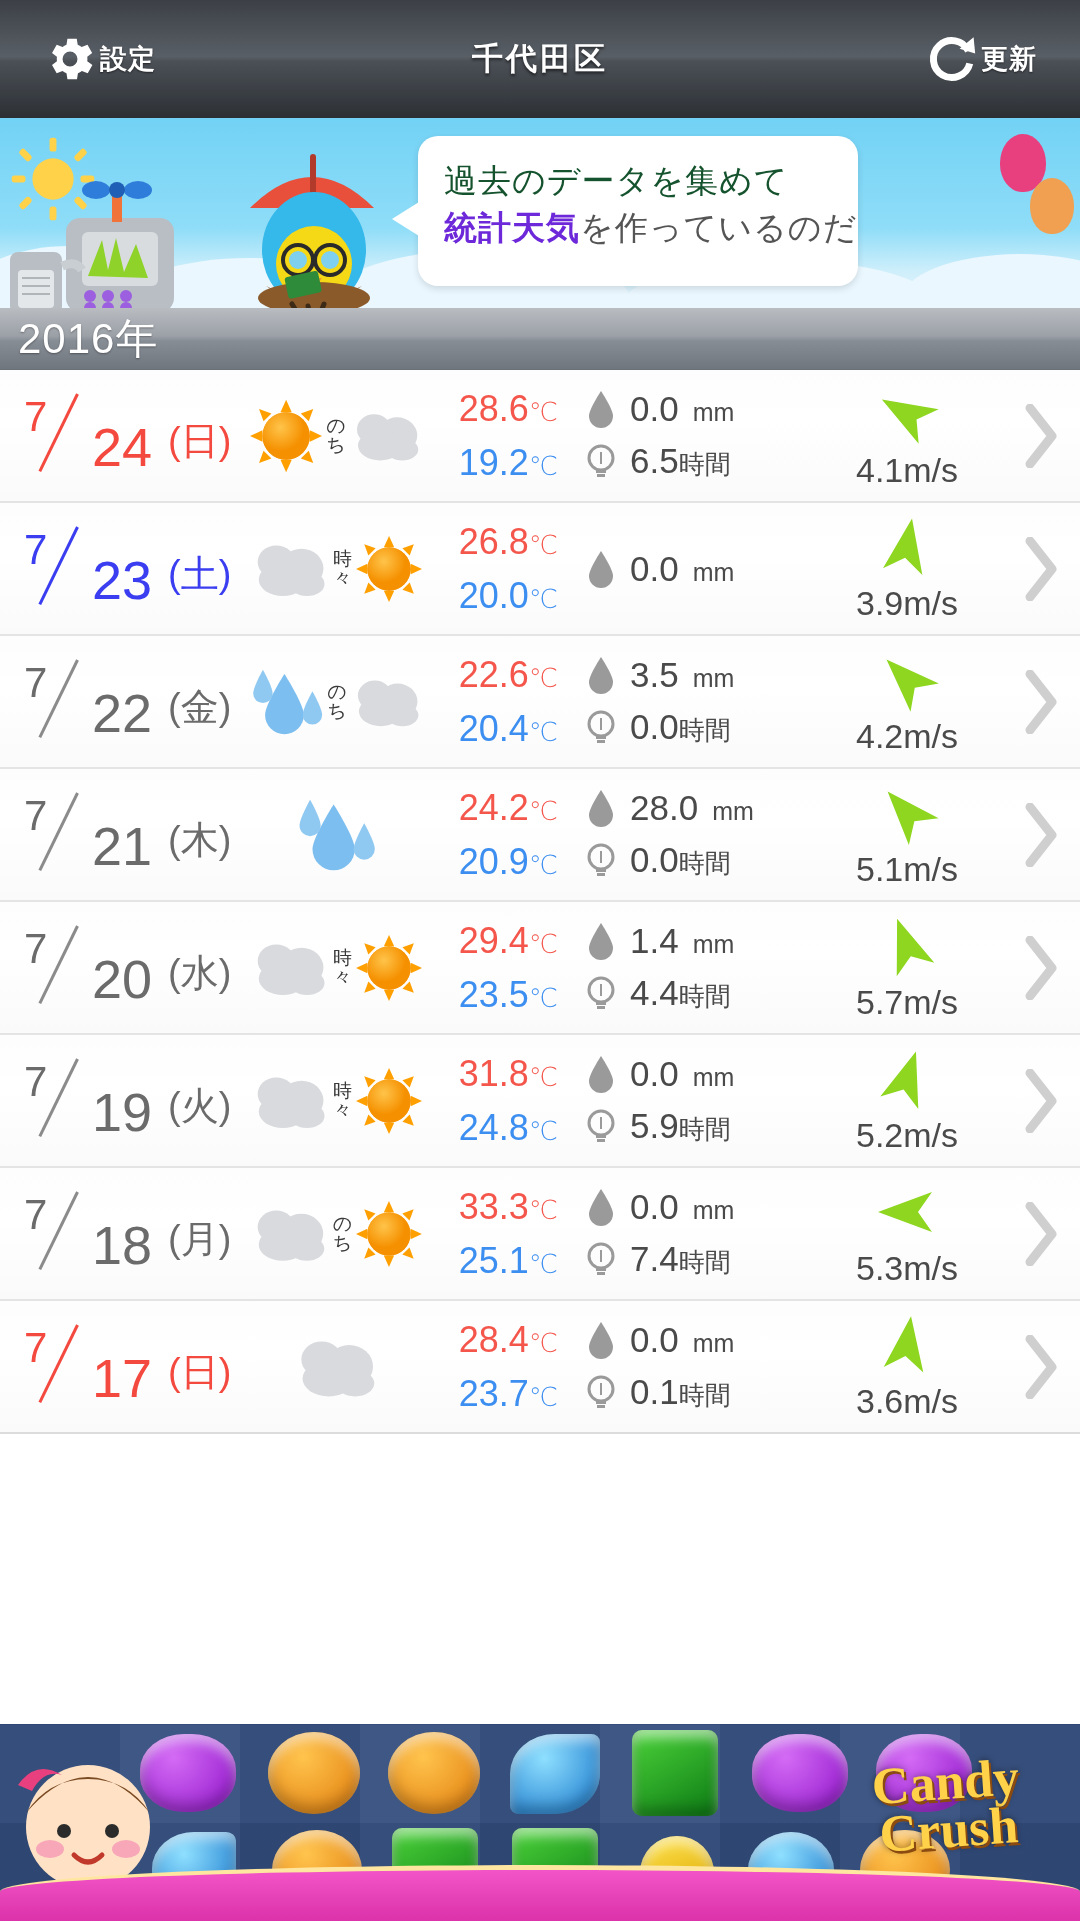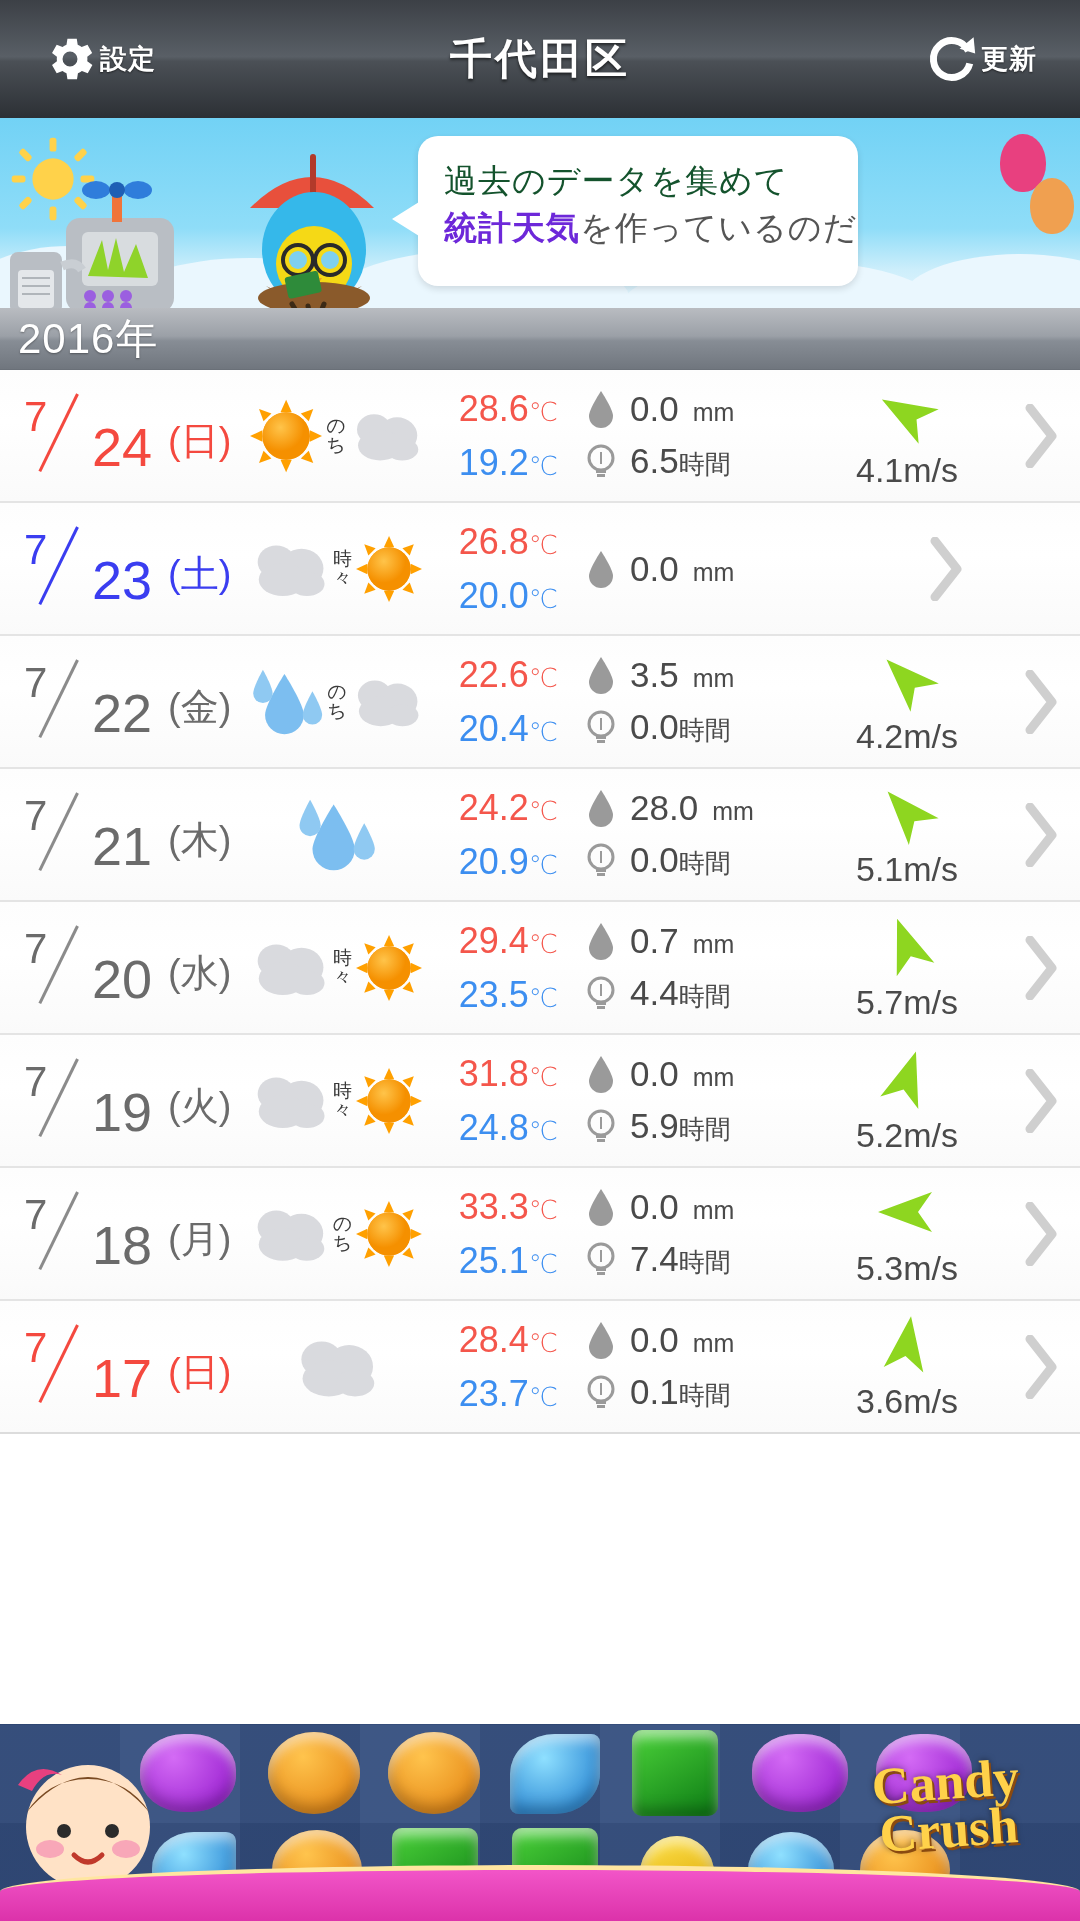--- a/index.html
+++ b/index.html
@@ -23,21 +23,21 @@
     align-items:center; justify-content:center; gap:2px; cursor:pointer;
   }
   .hdr-btn .glyph{ height:58px; display:flex; align-items:center; justify-content:center; }
   .hdr-btn .lbl{
     color:#fff; font-size:27px; font-weight:bold; letter-spacing:1px;
     text-shadow:0 1px 2px rgba(0,0,0,.55);
   }
   .hdr-title{
     position:absolute; left:0; right:0; top:0; bottom:0;
     display:flex; align-items:center; justify-content:center;
-    color:#fff; font-size:42px; font-weight:bold; letter-spacing:3px;
+    color:#fff; font-size:31px; font-weight:bold; letter-spacing:3px;
     text-shadow:0 2px 3px rgba(0,0,0,.6); pointer-events:none;
   }
 
   
   .banner{
     position:relative; height:190px; overflow:hidden;
     background:linear-gradient(to bottom,#72d2f5 0%,#8fddf8 58%,#cdeefb 80%,#e9f7fe 100%);
   }
   .cloudpuff{ position:absolute; background:#eaf7fe; border-radius:50%; }
   .bubble{
@@ -375,20 +375,26 @@
         <div class="t-lo"><span>20.0</span><span class="u">℃</span></div>
       </div>
       <div class="c-met">
         <div class="met-line">
           <svg width="30" height="40" viewBox="0 0 30 40">
             <path d="M15 2 C15 2 3 20 3 27 a12 12 0 0 0 24 0 C27 20 15 2 15 2z" fill="#9a9a9a"></path>
           </svg>
           <span class="met-val"><span>0.0</span><span class="u">mm</span></span>
         </div>
       </div>
+      <div class="c-wind">
+        <svg width="74" height="66" viewBox="0 0 74 66" style="transform:rotate(10deg)">
+          <path d="M37 4 L57 58 L37 44 L17 58 Z" fill="#8ed620"></path>
+        </svg>
+        <span class="wind-val"><span>3.9</span><span>m/s</span></span>
+      </div>
       <div class="c-chev">
         <svg width="38" height="64" viewBox="0 0 38 64">
           <path d="M8 4 L30 32 L8 60" fill="none" stroke="#cfcfcf" stroke-width="9" stroke-linecap="round" stroke-linejoin="round"></path>
         </svg>
       </div>
     </div>
     <div class="row wk-grey">
       <div class="c-date">
         <div class="d-month">7</div>
         <div class="d-slash"></div>
@@ -531,21 +537,21 @@
       </div>
       <div class="c-temp">
         <div class="t-hi"><span>29.4</span><span class="u">℃</span></div>
         <div class="t-lo"><span>23.5</span><span class="u">℃</span></div>
       </div>
       <div class="c-met">
         <div class="met-line">
           <svg width="30" height="40" viewBox="0 0 30 40">
             <path d="M15 2 C15 2 3 20 3 27 a12 12 0 0 0 24 0 C27 20 15 2 15 2z" fill="#9a9a9a"></path>
           </svg>
-          <span class="met-val"><span>0.7</span><span class="u">mm</span></span>
+          <span class="met-val"><span>1.4</span><span class="u">mm</span></span>
         </div>
         <div class="met-line">
           <svg width="30" height="40" viewBox="0 0 30 40">
             <circle cx="15" cy="16" r="12" fill="none" stroke="#9a9a9a" stroke-width="3"></circle>
             <rect x="10" y="27" width="10" height="4" fill="#9a9a9a"></rect>
             <rect x="11" y="32" width="8" height="3" fill="#9a9a9a"></rect>
             <path d="M15 10 v12" stroke="#9a9a9a" stroke-width="2"></path>
           </svg>
           <span class="met-val"><span>4.4</span><span class="jp">時間</span></span>
         </div>

